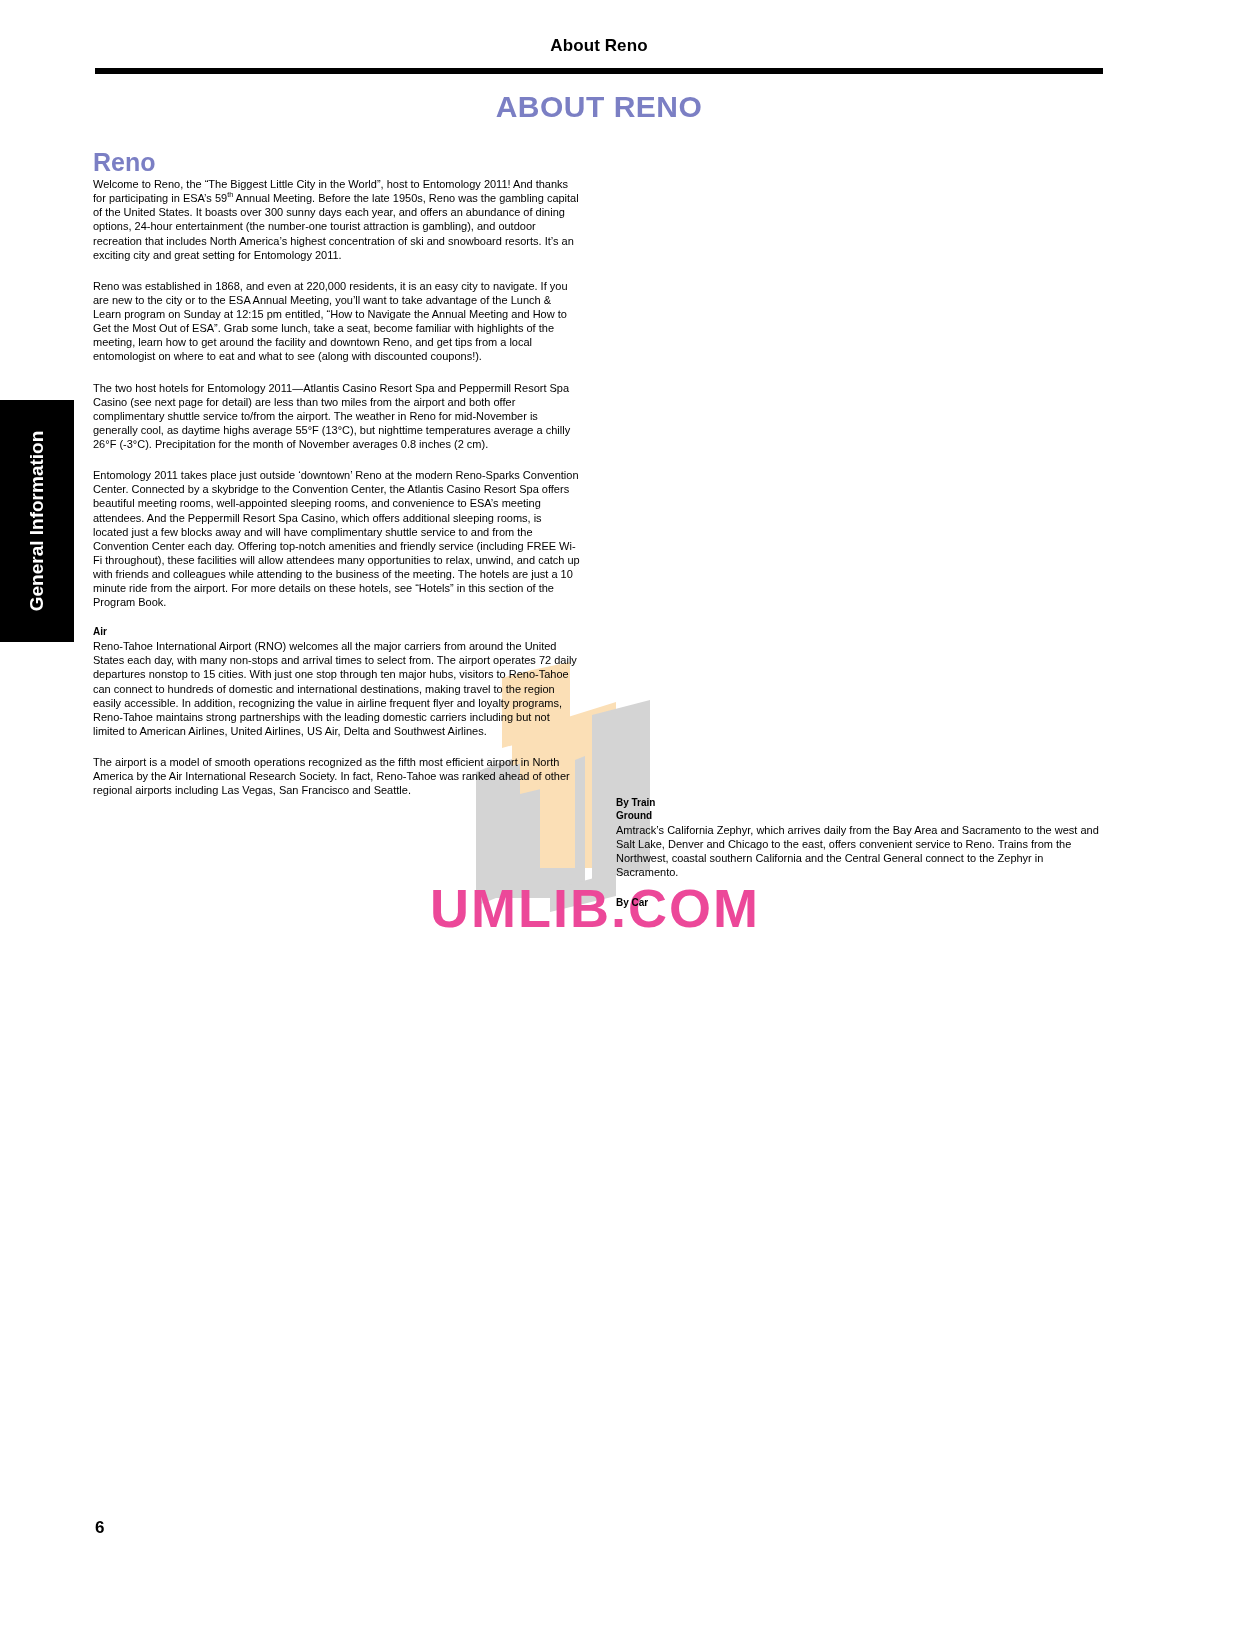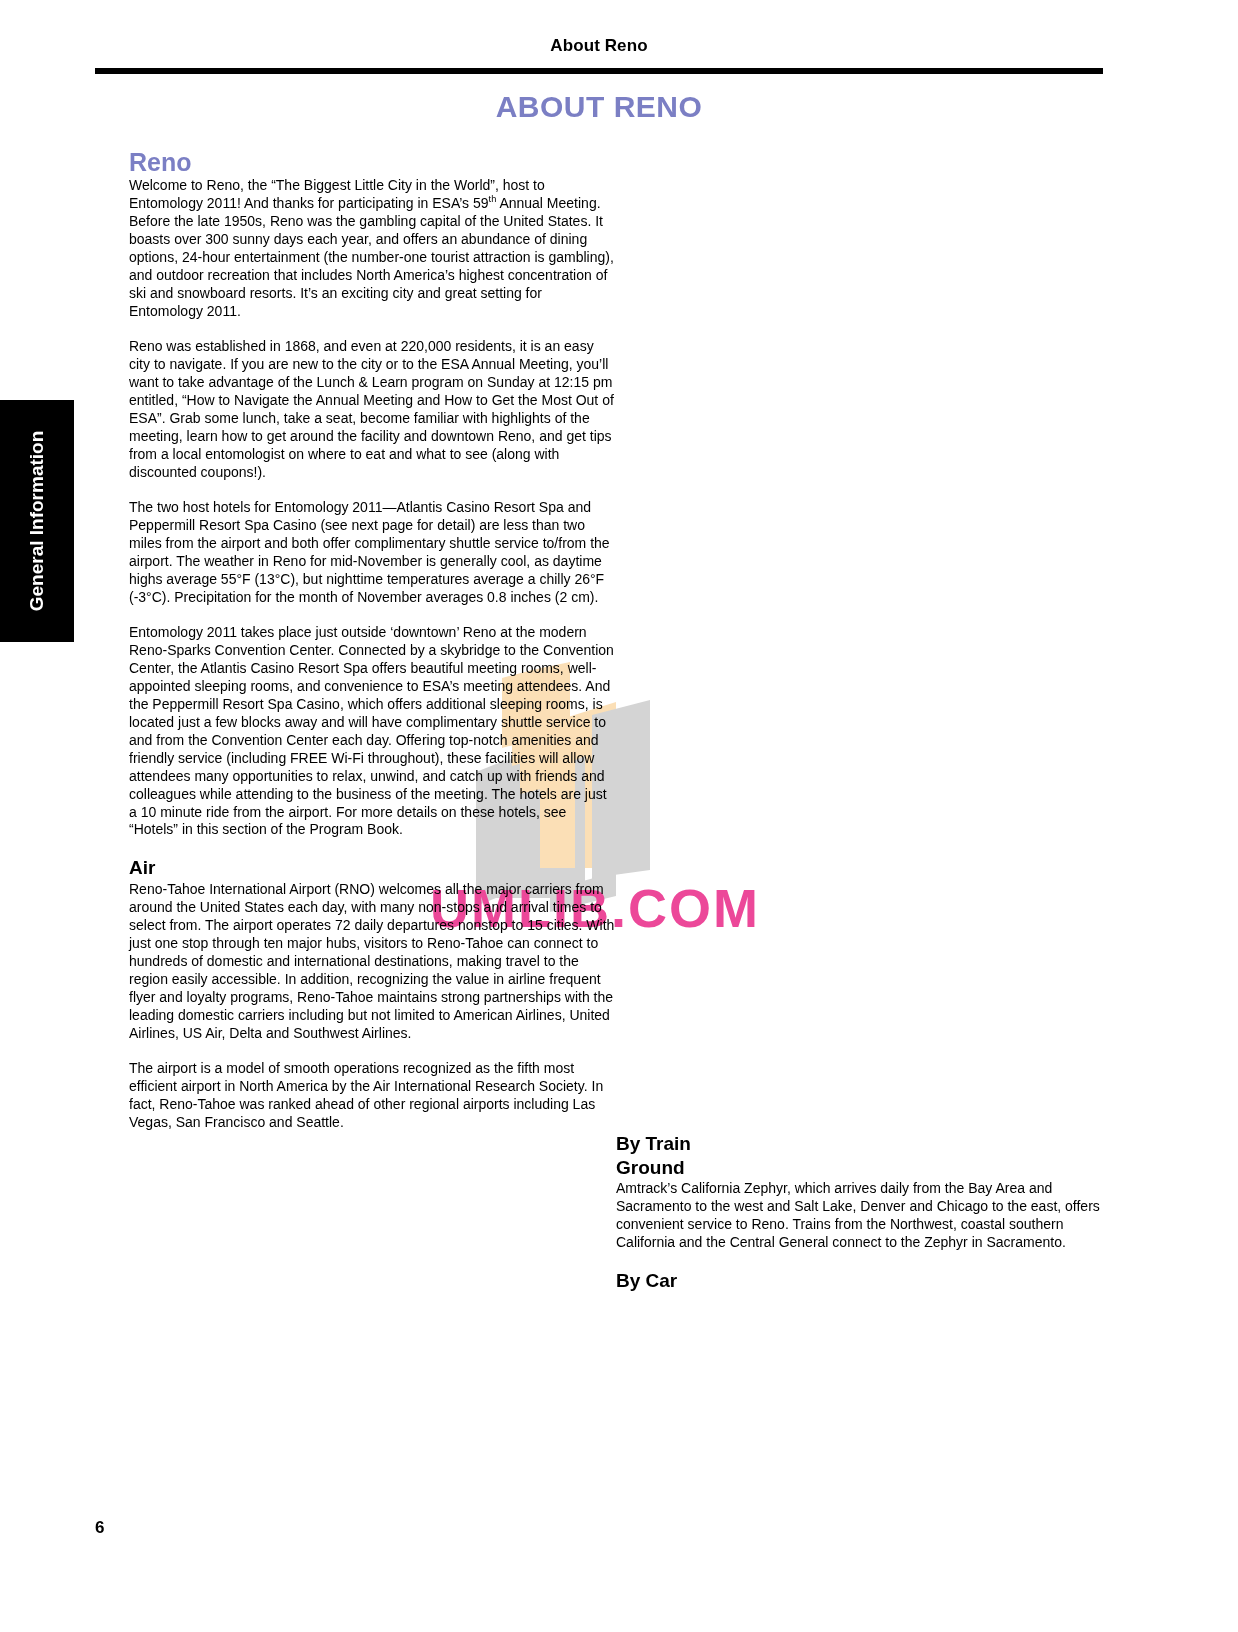--- a/index.html
+++ b/index.html
@@ -79,38 +79,38 @@
     align-items: center;
     justify-content: center;
     white-space: nowrap;
   }
 
   
   .col {
     position: absolute;
     top: 148px;
   }
-  #col-left  { left: 93px;  width: 487px; margin-left: 36px; }
+  #col-left  { left: 93px;  width: 487px; }
   #col-right { left: 616px; width: 488px; }
 
   h2.section {
     font-size: 25px;
     font-weight: bold;
     color: #7b7fc4;
     margin: 0 0 1px 0;
     line-height: 1.12;
   }
   h3.sub {
-    font-size: 19px;
+    font-size: 10px;
     font-weight: bold;
     margin: 0;
     line-height: 1.28;
   }
   p.body {
-    font-size: 14px;
+    font-size: 11px;
     line-height: 1.285;
     margin: 0 0 17px 0;
     text-align: left;
     hyphens: none;
   }
   p.tight { margin-bottom: 0; }
   sup { font-size: 0.66em; vertical-align: super; line-height: 0; }
 
   
   #page-number {

